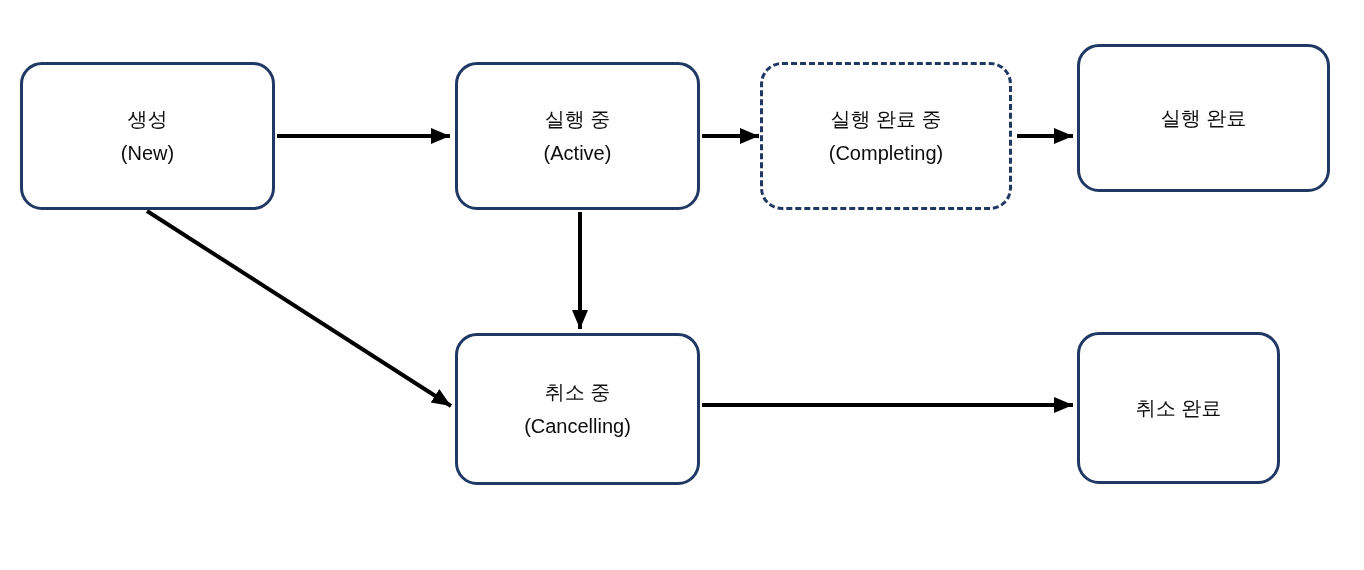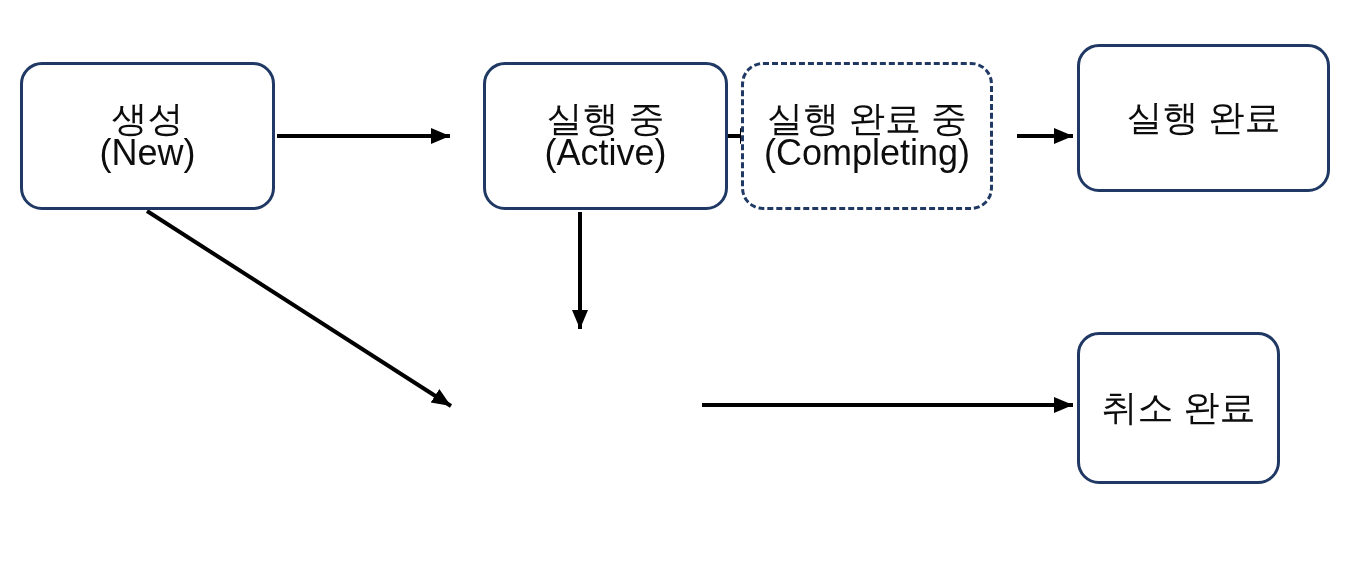--- a/index.html
+++ b/index.html
@@ -28,29 +28,29 @@
     box-sizing: border-box;
     border: 3px solid #1f3864;
     border-radius: 22px;
     background: #ffffff;
     display: flex;
     flex-direction: column;
     align-items: center;
     justify-content: center;
     text-align: center;
     color: #0d0d0d;
-    font-size: 36px;
+    font-size: 20px;
     line-height: 34px;
   }
   .node.dashed {
     border-style: dashed;
   }
   .node-new        { left: 20px;   top: 62px;  width: 255px; height: 148px; }
-  .node-active     { left: 455px;  top: 62px;  width: 245px; height: 148px; margin-left: 28px; }
-  .node-completing { left: 741px;  top: 62px;  width: 252px; height: 148px; }
+  .node-active     { left: 455px;  top: 62px;  width: 245px; height: 148px; }
+  .node-completing { left: 760px;  top: 62px;  width: 252px; height: 148px; }
   .node-completed  { left: 1077px; top: 44px;  width: 253px; height: 148px; }
   .node-cancelling { left: 455px;  top: 333px; width: 245px; height: 152px; }
   .node-cancelled  { left: 1077px; top: 332px; width: 203px; height: 152px; }
   .edge-line {
     stroke: #000000;
     stroke-width: 4;
     fill: none;
   }
   .arrow-head {
     fill: #000000;
@@ -87,18 +87,22 @@
 
   <div class="node dashed node-completing">
     <div>실행 완료 중</div>
     <div>(Completing)</div>
   </div>
 
   <div class="node node-completed">
     <div>실행 완료</div>
   </div>
 
+  <div class="node node-cancelling">
+    <div>취소 중</div>
+    <div>(Cancelling)</div>
+  </div>
 
   <div class="node node-cancelled">
     <div>취소 완료</div>
   </div>
 
 </div>
 
 </body></html>

